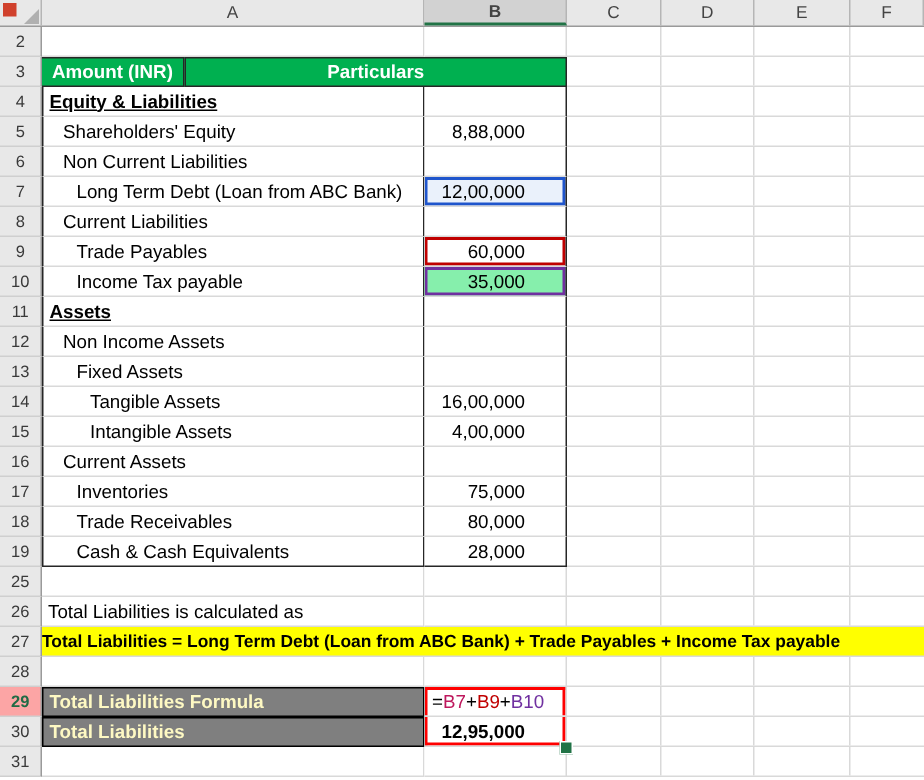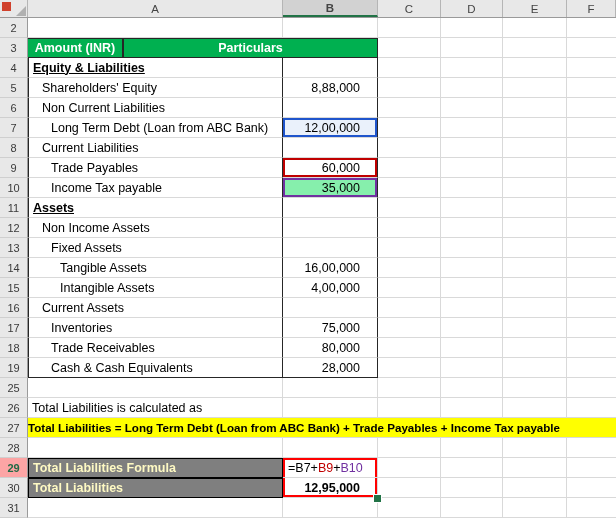--- a/index.html
+++ b/index.html
@@ -33,35 +33,35 @@
       linear-gradient(#D9D9D9,#D9D9D9) 124px 0/1px 100% no-repeat,
       linear-gradient(#D9D9D9,#D9D9D9) 188px 0/1px 100% no-repeat;}
   
   .ta{border-left:1px solid #262626;border-right:1px solid #262626;}
   .tb{border-right:1px solid #262626;}
   .btm{border-bottom:1px solid #262626;}
   .ghead{background:#00B050;color:#fff;font-weight:700;justify-content:center;padding-left:0;
          border-top:1px solid #262626;border-bottom:1px solid #262626;}
   .hd{font-weight:700;text-decoration:underline;text-align:right;}
   .i1{padding-left:13px}.i2{padding-left:22px}.i3{padding-left:31px}
-  .amt{justify-content:flex-end;padding-right:17px;padding-left:0;}
+  .amt{justify-content:flex-end;padding-right:27px;padding-left:0;}
   .bold{font-weight:700;}
   
   .refblue{box-shadow:inset 0 0 0 2px #1F55CC;background:#EAF1FB;}
   .refred{box-shadow:inset 0 0 0 2px #C00000;}
   .refpurple{box-shadow:inset 0 0 0 2px #7030A0;background:#86efac;}
   
   .wide{width:588px;border-right:none;}
   .yellow{background:#FFFF00;font-weight:700;font-size:11.6px;border-bottom:1px solid #D9D9D9;}
   .glab{background:#7F7F7F;color:#fef9c3;font-weight:700;border:1px solid #000;}
   
   .redT{box-shadow:inset 2px 0 0 0 #FF0000, inset -2px 0 0 0 #FF0000, inset 0 2px 0 0 #FF0000;}
   .redB{box-shadow:inset 2px 0 0 0 #FF0000, inset -2px 0 0 0 #FF0000, inset 0 -2px 0 0 #FF0000;}
   .fcell{padding-left:5px;}
-  .feq{color:#000}.fb{color:#000000}.fr{color:#C00000}.fp{color:#7030A0}
+  .feq{color:#000}.fb{color:#be185d}.fr{color:#C00000}.fp{color:#7030A0}
   .fill-handle{position:absolute;left:373px;top:494px;width:7px;height:7px;
     background:#217346;border:1px solid #fff;}
 </style>
 </head>
 <body>
 
 <div class="sheet">
   <div class="corner-marker"></div>
 
   <div class="colhdr">

